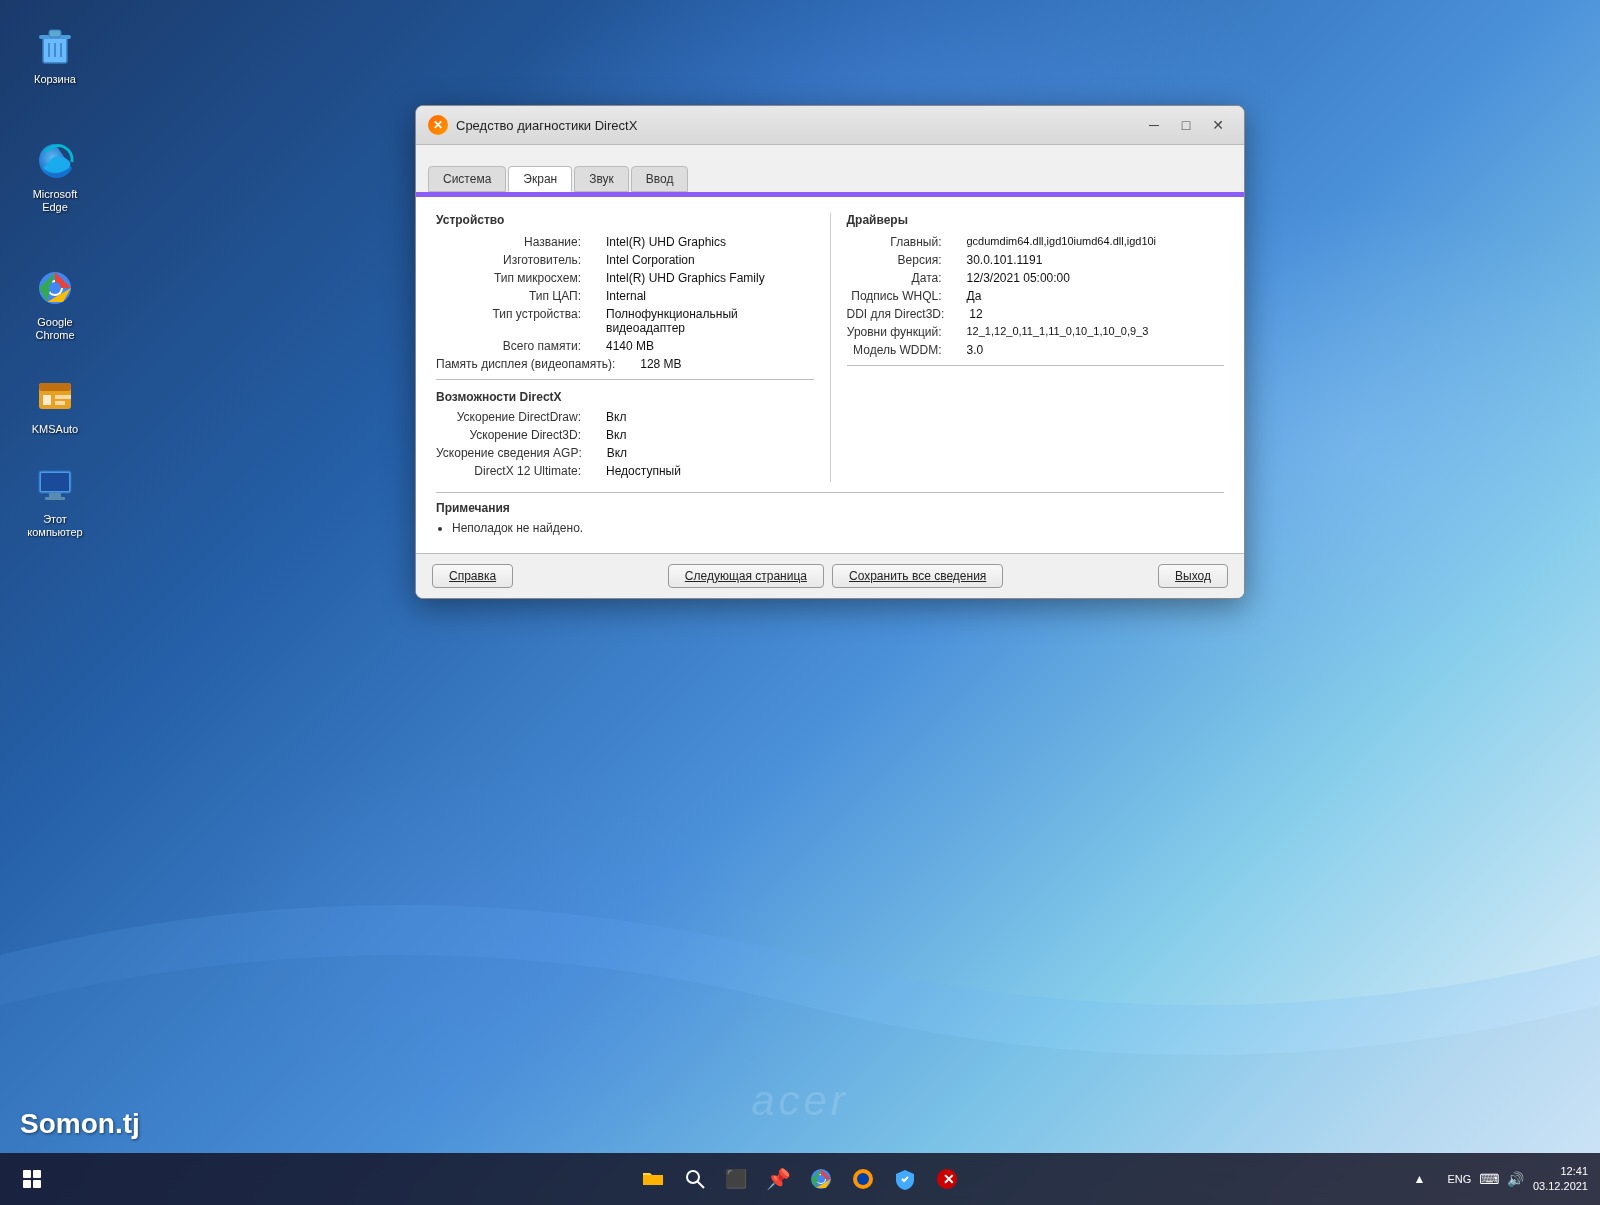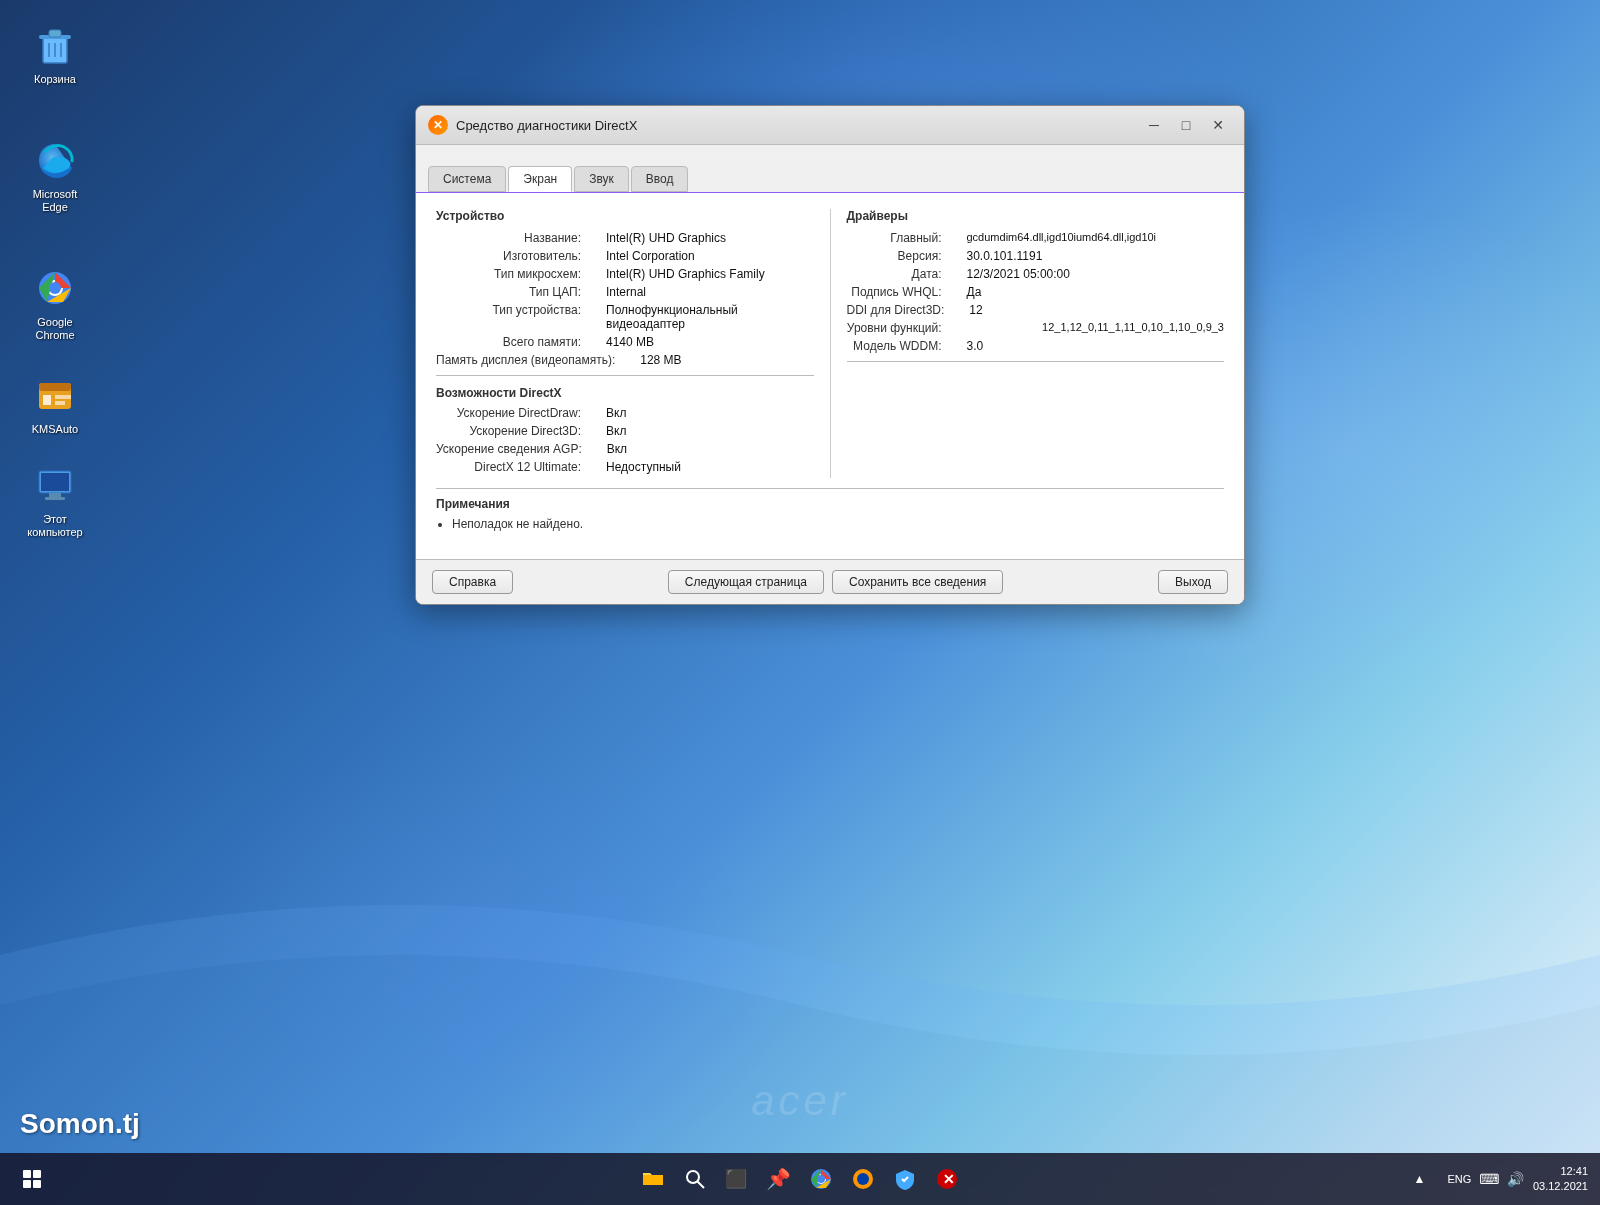--- a/index.html
+++ b/index.html
@@ -214,21 +214,21 @@
       background: #fff;
       border-bottom-color: #fff;
       position: relative;
       z-index: 1;
     }
 
     
     .dialog-content {
       background: #fff;
       padding: 16px 20px;
-      border-top: 1px solid #8b5cf6;
+      border-top: 5px solid #8b5cf6;
     }
 
     .content-columns {
       display: flex;
       gap: 0;
     }
 
     .col-left {
       flex: 1;
       padding-right: 16px;
@@ -296,41 +296,42 @@
       margin-bottom: 6px;
     }
 
     .notes-content {
       font-size: 12px;
       color: #333;
       padding-left: 16px;
     }
 
     .notes-content li {
-      margin-bottom: 12px;
+      margin-bottom: 2px;
     }
 
     
     .dialog-footer {
       background: #f0f0f0;
       padding: 10px 16px;
       display: flex;
       align-items: center;
       justify-content: space-between;
       border-top: 1px solid #bbb;
     }
 
     .footer-btn {
       padding: 4px 16px;
       font-size: 12px;
       border: 1px solid #999;
       background: linear-gradient(to bottom, #f8f8f8, #e8e8e8);
       border-radius: 4px;
       cursor: pointer;
       color: #222;
+      text-decoration: underline;
     }
 
     .footer-center {
       display: flex;
       gap: 8px;
     }
 
     
     .acer-logo {
       position: absolute;
@@ -538,21 +539,21 @@
         <div class="info-row">
           <span class="info-label" style="min-width:120px;">Подпись WHQL:</span>
           <span class="info-value">Да</span>
         </div>
         <div class="info-row">
           <span class="info-label" style="min-width:120px;">DDI для Direct3D:</span>
           <span class="info-value">12</span>
         </div>
         <div class="info-row">
           <span class="info-label" style="min-width:120px;">Уровни функций:</span>
-          <span class="info-value" style="font-size:11px;text-align:right;">12_1,12_0,11_1,11_0,10_1,10_0,9_3</span>
+          <span class="info-value" style="font-size:11px;">12_1,12_0,11_1,11_0,10_1,10_0,9_3</span>
         </div>
         <div class="info-row">
           <span class="info-label" style="min-width:120px;">Модель WDDM:</span>
           <span class="info-value">3.0</span>
         </div>
 
         <hr class="divider-line">
       </div>
     </div>
 

